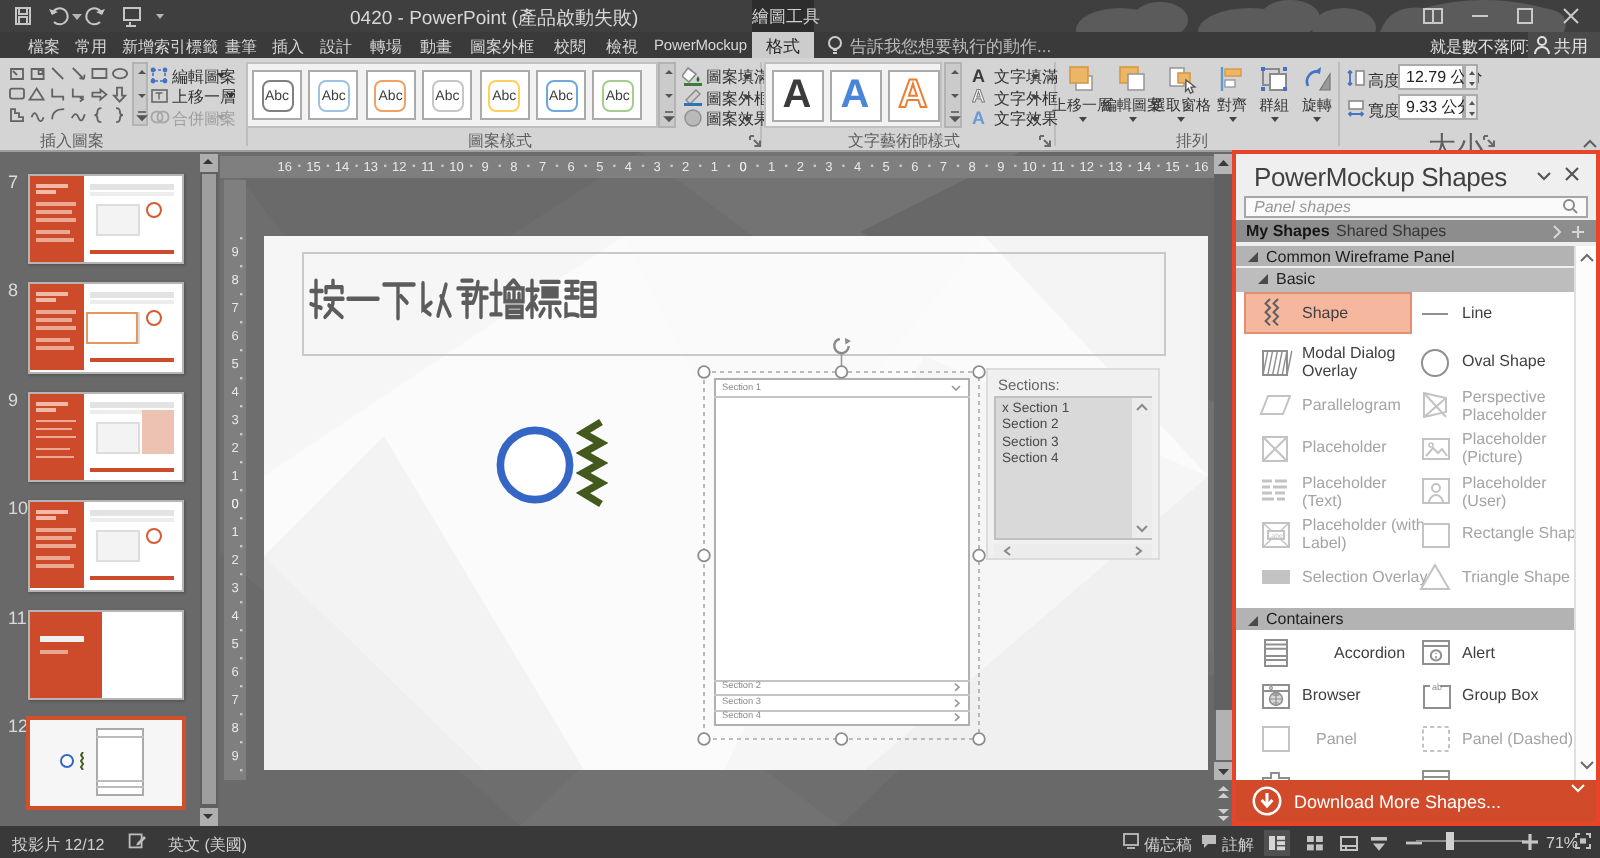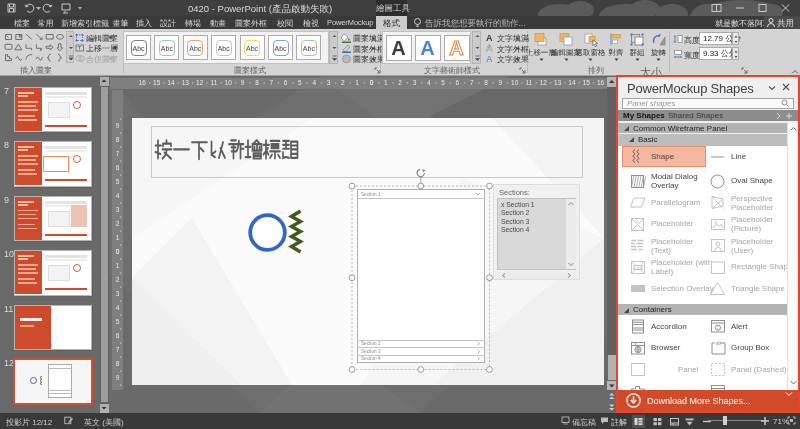--- a/index.html
+++ b/index.html
@@ -23,21 +23,21 @@
 <path d="M26 7 a4 4 0 1 1 1 4"></path>
         <path d="M24.5 4.5 L26 7.5 L29 6" fill="#c6c6c6" stroke="none"></path>
 <path d="M51 7 a4 4 0 1 0 -1 4"></path>
         <path d="M52.5 4.5 L51 7.5 L48 6" fill="#c6c6c6" stroke="none"></path>
 <path d="M62 4 h8 v6 h-8 z"></path>
         <path d="M65 11 v2 M63 13 h5"></path>
 </g>
 <path d="M36 7 l2.5 3 l2.5 -3 z M78 7 l2 2.5 l2 -2.5 z" fill="#b5b5b5"></path>
 </svg>
 </div>
-<div class="a tx" style="left:188px;top:3px;font-size:9.5px;color:#d8d8d8;letter-spacing:0px">0420 - PowerPoint (產品啟動失敗)</div>
+<div class="a tx" style="left:175px;top:3px;font-size:9.5px;color:#d8d8d8;letter-spacing:0px">0420 - PowerPoint (產品啟動失敗)</div>
 <div class="a tx" style="left:376px;top:0;width:31px;height:16px;background:#2d2d2d;color:#cfcfcf;font-size:8.5px;text-align:center;line-height:17px">繪圖工具</div>
 <div class="a" style="left:706px;top:0;width:94px;height:16px;color:#c9c9c9;font-size:10px">
 <svg width="94" height="16">
 <g stroke="#c9c9c9" fill="none" stroke-width="1">
 <rect x="6" y="4.5" width="9" height="7"></rect>
         <line x1="10.5" y1="4.5" x2="10.5" y2="11.5"></line>
 <line x1="30" y1="8" x2="38" y2="8"></line>
 <rect x="53" y="4.5" width="7" height="7"></rect>
 <path d="M76 4.5 l7 7 M83 4.5 l-7 7"></path>
 </g>
@@ -76,21 +76,21 @@
   </div>
 <div class="a" style="left:0;top:29px;width:800px;height:47px;background:#d4d4d4;border-bottom:1px solid #9f9f9f"></div>
 <div class="a" style="left:122.5px;top:31px;width:1px;height:42px;background:#bdbdbd"></div>
 <div class="a" style="left:380px;top:31px;width:1px;height:42px;background:#bdbdbd"></div>
 <div class="a" style="left:526.5px;top:31px;width:1px;height:42px;background:#bdbdbd"></div>
 <div class="a" style="left:668.5px;top:31px;width:1px;height:42px;background:#bdbdbd"></div>
 <div class="a" style="left:-24px;top:65px;width:120px;text-align:center;font-size:8px;color:#5f5f5f">插入圖案</div>
 <div class="a" style="left:190px;top:65px;width:120px;text-align:center;font-size:8px;color:#5f5f5f">圖案樣式</div>
 <div class="a" style="left:392px;top:65px;width:120px;text-align:center;font-size:8px;color:#5f5f5f">文字藝術師樣式</div>
 <div class="a" style="left:536px;top:65px;width:120px;text-align:center;font-size:8px;color:#5f5f5f">排列</div>
-<div class="a" style="left:640px;top:65px;width:120px;font-size:11px;color:#5f5f5f">大小</div>
+<div class="a" style="left:668px;top:65px;width:120px;text-align:center;font-size:14px;color:#5f5f5f">大小</div>
 <div class="a" style="left:373.5px;top:67px;width:7px;height:7px">
     <svg width="7" height="7">
       <path d="M1 1 h2 M1 1 v2 M3 3 l3 3 M6 3.2 v2.8 h-2.8" stroke="#6a6a6a" fill="none" stroke-width="1"></path>
     </svg>
   </div>
 <div class="a" style="left:519px;top:67px;width:7px;height:7px">
     <svg width="7" height="7">
       <path d="M1 1 h2 M1 1 v2 M3 3 l3 3 M6 3.2 v2.8 h-2.8" stroke="#6a6a6a" fill="none" stroke-width="1"></path>
     </svg>
   </div>
@@ -1078,21 +1078,21 @@
     <span style="position:absolute;left:15px;top:1px;font-size:8px;color:#1f1f1f">Containers</span>
   </div>
 <div class="a" style="left:629px;top:319.25px;width:18px;height:15px">
     <svg width="18" height="15" viewBox="0 0 18 15">
       <g stroke="#8f8f8f" fill="none" stroke-width="1">
         <rect x="3.5" y="1" width="11" height="13"></rect>
         <path d="M3.5 3.2 h11 M3.5 5.4 h11 M3.5 9 h11 M3.5 11 h11"></path>
       </g>
     </svg>
   </div>
-<div class="a" style="left:651px;top:321.75px;font-size:8px;line-height:9px;color:#3f3f3f">Accordion</div>
+<div class="a" style="left:667px;top:321.75px;font-size:8px;line-height:9px;color:#3f3f3f">Accordion</div>
 <div class="a" style="left:709px;top:319.25px;width:18px;height:15px">
     <svg width="18" height="15" viewBox="0 0 18 15">
       <g stroke="#8f8f8f" fill="none" stroke-width="1">
         <rect x="2.5" y="1.5" width="13" height="11.5"></rect>
         <path d="M2.5 4 h13"></path>
         <circle cx="9" cy="8.7" r="2.6"></circle>
         <path d="M9 7.5 v0.5 M9 9 v1.2" stroke-width="0.8"></path>
       </g>
     </svg>
   </div>
@@ -1118,21 +1118,21 @@
     </svg>
   </div>
 <div class="a" style="left:731px;top:343.25px;font-size:8px;line-height:9px;color:#3f3f3f">Group Box</div>
 <div class="a" style="left:629px;top:362.25px;width:18px;height:15px">
     <svg width="18" height="15" viewBox="0 0 18 15">
       <g stroke="#c3c3c3" fill="none" stroke-width="1">
         <rect x="2.5" y="1.5" width="13" height="12"></rect>
       </g>
     </svg>
   </div>
-<div class="a" style="left:678px;top:364.75px;font-size:8px;line-height:9px;color:#a4a4a4">Panel</div>
+<div class="a" style="left:658px;top:364.75px;font-size:8px;line-height:9px;color:#a4a4a4">Panel</div>
 <div class="a" style="left:709px;top:362.25px;width:18px;height:15px">
     <svg width="18" height="15" viewBox="0 0 18 15">
       <g stroke="#c3c3c3" fill="none" stroke-width="1">
         <rect x="2.5" y="1.5" width="13" height="12" stroke-dasharray="2 1.6"></rect>
       </g>
     </svg>
   </div>
 <div class="a" style="left:731px;top:364.75px;font-size:8px;line-height:9px;color:#a4a4a4">Panel (Dashed)</div>
 <div class="a" style="left:629px;top:383.75px;width:18px;height:15px">
     <svg width="18" height="15" viewBox="0 0 18 15">

